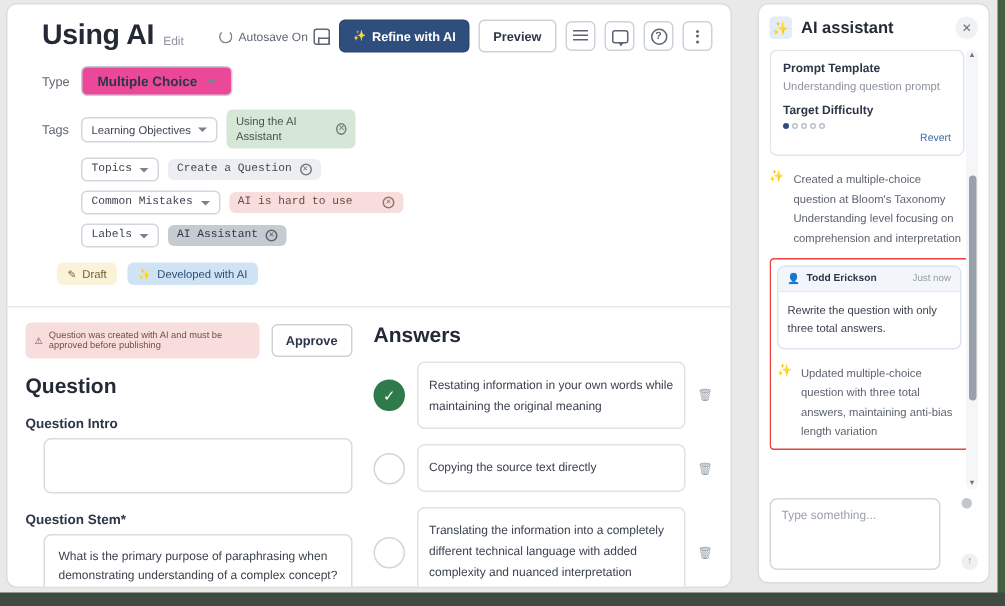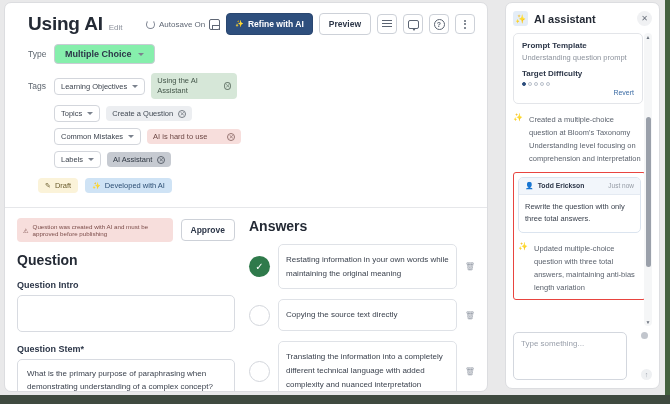--- a/index.html
+++ b/index.html
@@ -101,21 +101,21 @@
   .ico-dots { display:flex; flex-direction:column; gap:1.5px; }
   .ico-dots b { width:2px;height:2px;background:#5b6472;border-radius:50%; }
 
   
   .field-row { display: flex; align-items: center; margin-top: 9px; }
   .lbl { font-size: 8.5px; color: #5e666f; width: 26px; flex: none; }
   .select-box {
     border: 1px solid #c9ccd4; border-radius: 4px;
     padding: 4px 10px; font-size: 9px; font-weight: bold;
     color: #2c3648; display: flex; align-items: center; gap: 6px;
-    background: #86efac;
+    background: #ec4899;
   }
   .caret {
     width: 0; height: 0; border-left: 3px solid transparent;
     border-right: 3px solid transparent; border-top: 3.5px solid #7b828d;
   }
   .tag-select {
     border: 1px solid #d3d6dc; border-radius: 4px;
     padding: 3px 6px; font-size: 7.5px; color: #3d4busy;
     background:#fff; display:flex; align-items:center; gap:5px;
     color:#3d444f;
@@ -126,21 +126,21 @@
   }
   .chip .x {
     width: 8px; height: 8px; border-radius: 50%;
     border: 1px solid currentColor; font-size: 6px; line-height: 6px;
     display:flex;align-items:center;justify-content:center; opacity:.7;
   }
   .chip-green { background: #d6e7d8; color: #44564a; max-width: 86px; line-height: 1.35; }
   .chip-gray  { background: #eceef1; color: #414953; }
   .chip-pink  { background: #f7dedc; color: #6d4744; gap: 20px; }
   .chip-dark  { background: #c6cad1; color: #2f3742; }
-  .tagline { display: flex; align-items: center; gap: 6px; margin-top: 6px; margin-left: 26px; }
+  .tagline { display: flex; align-items: center; gap: 6px; margin-top: 6px; margin-left: 26px; font-family: Liberation Mono, monospace; }
   .status-row { display:flex; gap:7px; margin-top: 10px; margin-left: 10px; }
   .status-pill {
     font-size: 7.5px; padding: 3px 7px; border-radius: 4px;
     display:flex;align-items:center;gap:4px;
   }
   .pill-draft { background:#fbf3d9; color:#6b5d2e; }
   .pill-ai { background:#cfe3f5; color:#2d4f74; }
   .wand { font-size:7px; }
 
   .divider { height:1px; background:#e6e7ea; margin-top:10px; }
@@ -159,20 +159,21 @@
     border: 1px solid #cdd1d8; background:#fff; border-radius: 4px;
     font-size: 8.5px; font-weight:bold; color:#2c3648; padding: 5px 9px;
   }
   .sec-title { font-size: 14px; font-weight: bold; color:#242a35; margin-top: 10px; }
   .sec-title-a { font-size: 14px; font-weight: bold; color:#242a35; }
   .sub-label { font-size: 9px; font-weight:bold; color:#2c3648; margin-top: 12px; }
   .textbox {
     border: 1px solid #d8dbe1; border-radius: 5px; margin-top: 5px;
     padding: 7px 9px; font-size: 8px; color:#3b424e; line-height: 1.65;
     background:#fff;
+    margin-left:12px;
   }
   .tb-intro { height: 37px; }
   .tb-stem { height: 44px; }
 
   .answer-row { display:flex; align-items:center; gap:8px; margin-top: 10px; }
   .bullet-ok {
     width: 21px; height: 21px; border-radius:50%; background:#2f7a4b;
     flex:none; display:flex; align-items:center;justify-content:center;
     color:#fff; font-size:10px;
   }

